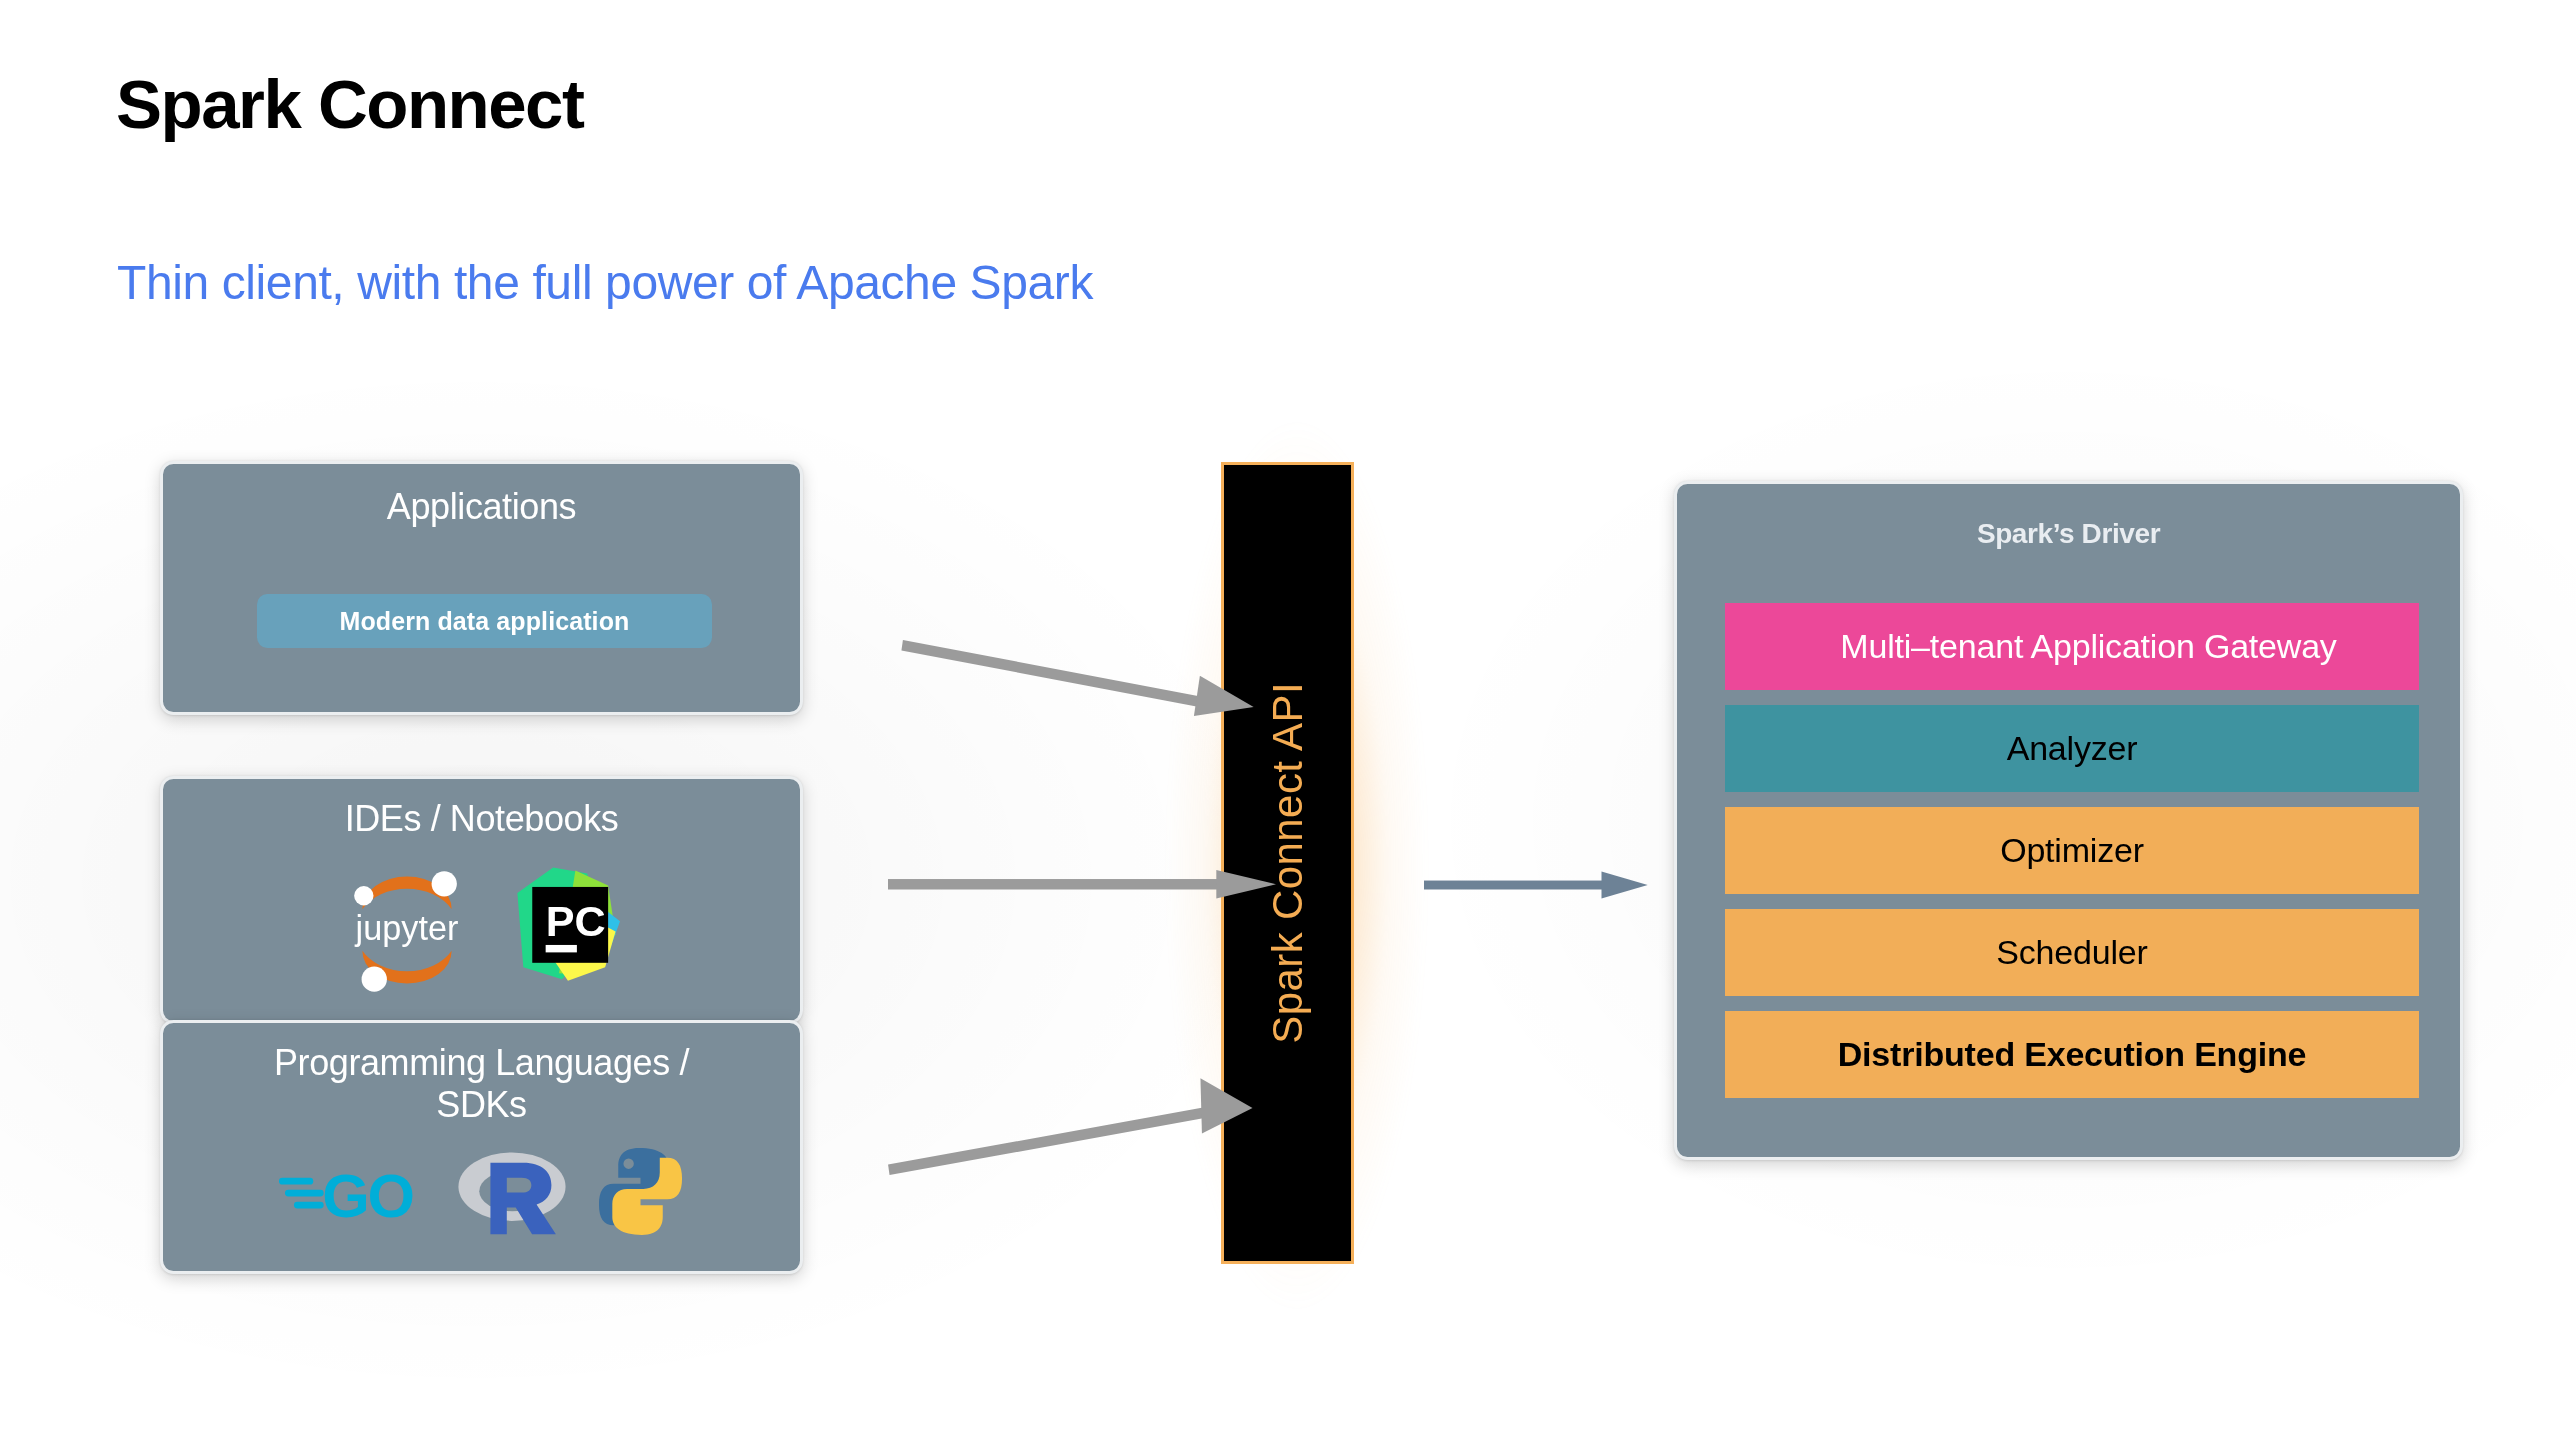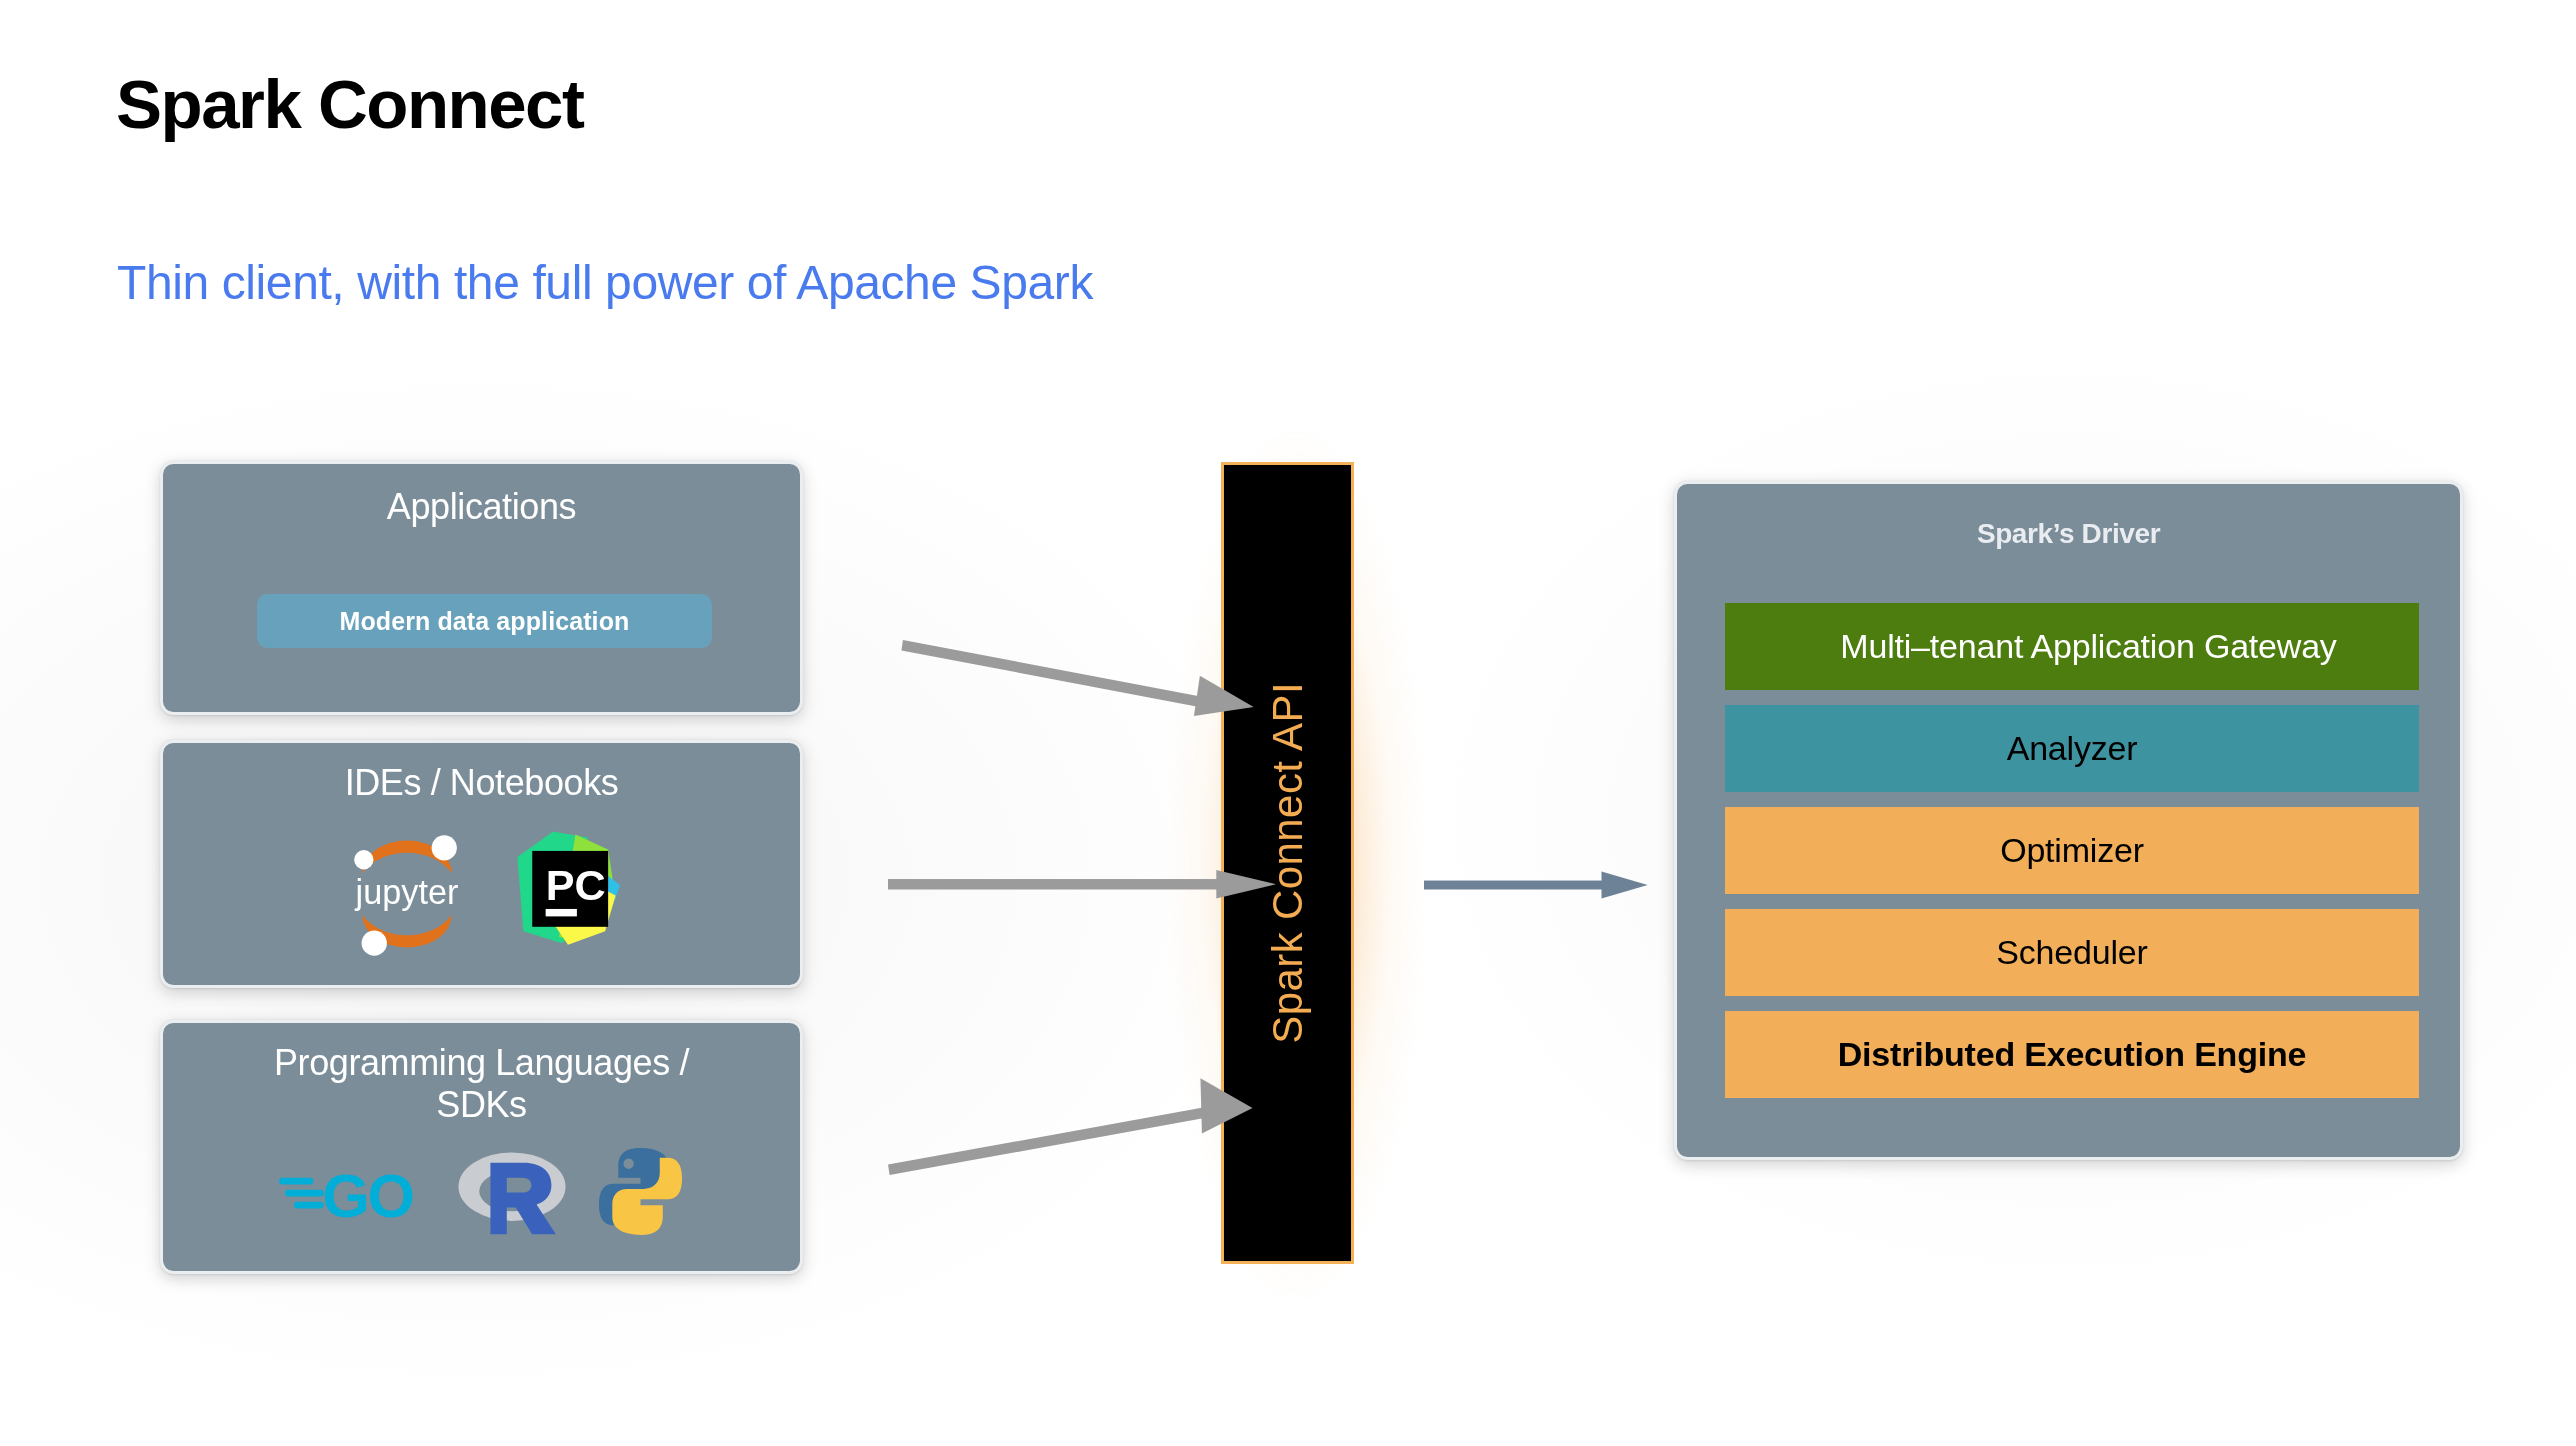--- a/index.html
+++ b/index.html
@@ -56,21 +56,21 @@
   #card-applications .card-title { margin-top: 22.4px; }
   #modern-data-app {
     position: absolute; left: 94px; top: 130px;
     width: 455px; height: 54px;
     background: #68a1bb;
     border-radius: 10.4px;
     display: flex; align-items: center; justify-content: center;
     color: #ffffff; font-size: 25px; font-weight: 700; letter-spacing: 0.1px;
   }
 
-  #card-ides { left: 160px; top: 740px; width: 643px; height: 248px; }
+  #card-ides { left: 160px; top: 776px; width: 643px; height: 248px; }
   #card-ides .card-title { margin-top: 19.4px; }
   #ide-logos {
     position: absolute; left: 0; top: 84px; width: 100%;
     display: flex; justify-content: center; gap: 30px;
   }
 
   #card-langs { left: 160px; top: 1020px; width: 643px; height: 254px; }
   #card-langs .card-title { margin-top: 19.4px; }
   #lang-logos {
     position: absolute; left: 0; top: 122px; width: 100%;
@@ -115,21 +115,21 @@
     position: absolute; left: 48px; top: 119px; width: 694px;
     display: flex; flex-direction: column; gap: 15px;
   }
   .driver-row {
     height: 87px;
     display: flex; align-items: center; justify-content: center;
     font-size: 34px;
     letter-spacing: -0.2px;
     text-align: center;
   }
-  .driver-row.accent-blue   { background: #4d7c0f; color: #ffffff; font-weight: 400; padding-left: 33px; }
+  .driver-row.accent-blue   { background: #ec4899; color: #ffffff; font-weight: 400; padding-left: 33px; }
   .driver-row.accent-teal   { background: #3e93a0; color: #000000; font-weight: 400; }
   .driver-row.accent-orange { background: #f2ae58; color: #000000; font-weight: 400; }
   .driver-row.bold          { font-weight: 700; }
 </style>
 </head>
 <body>
 
 <div id="slide">
 
   <div id="page-title">Spark Connect</div>

